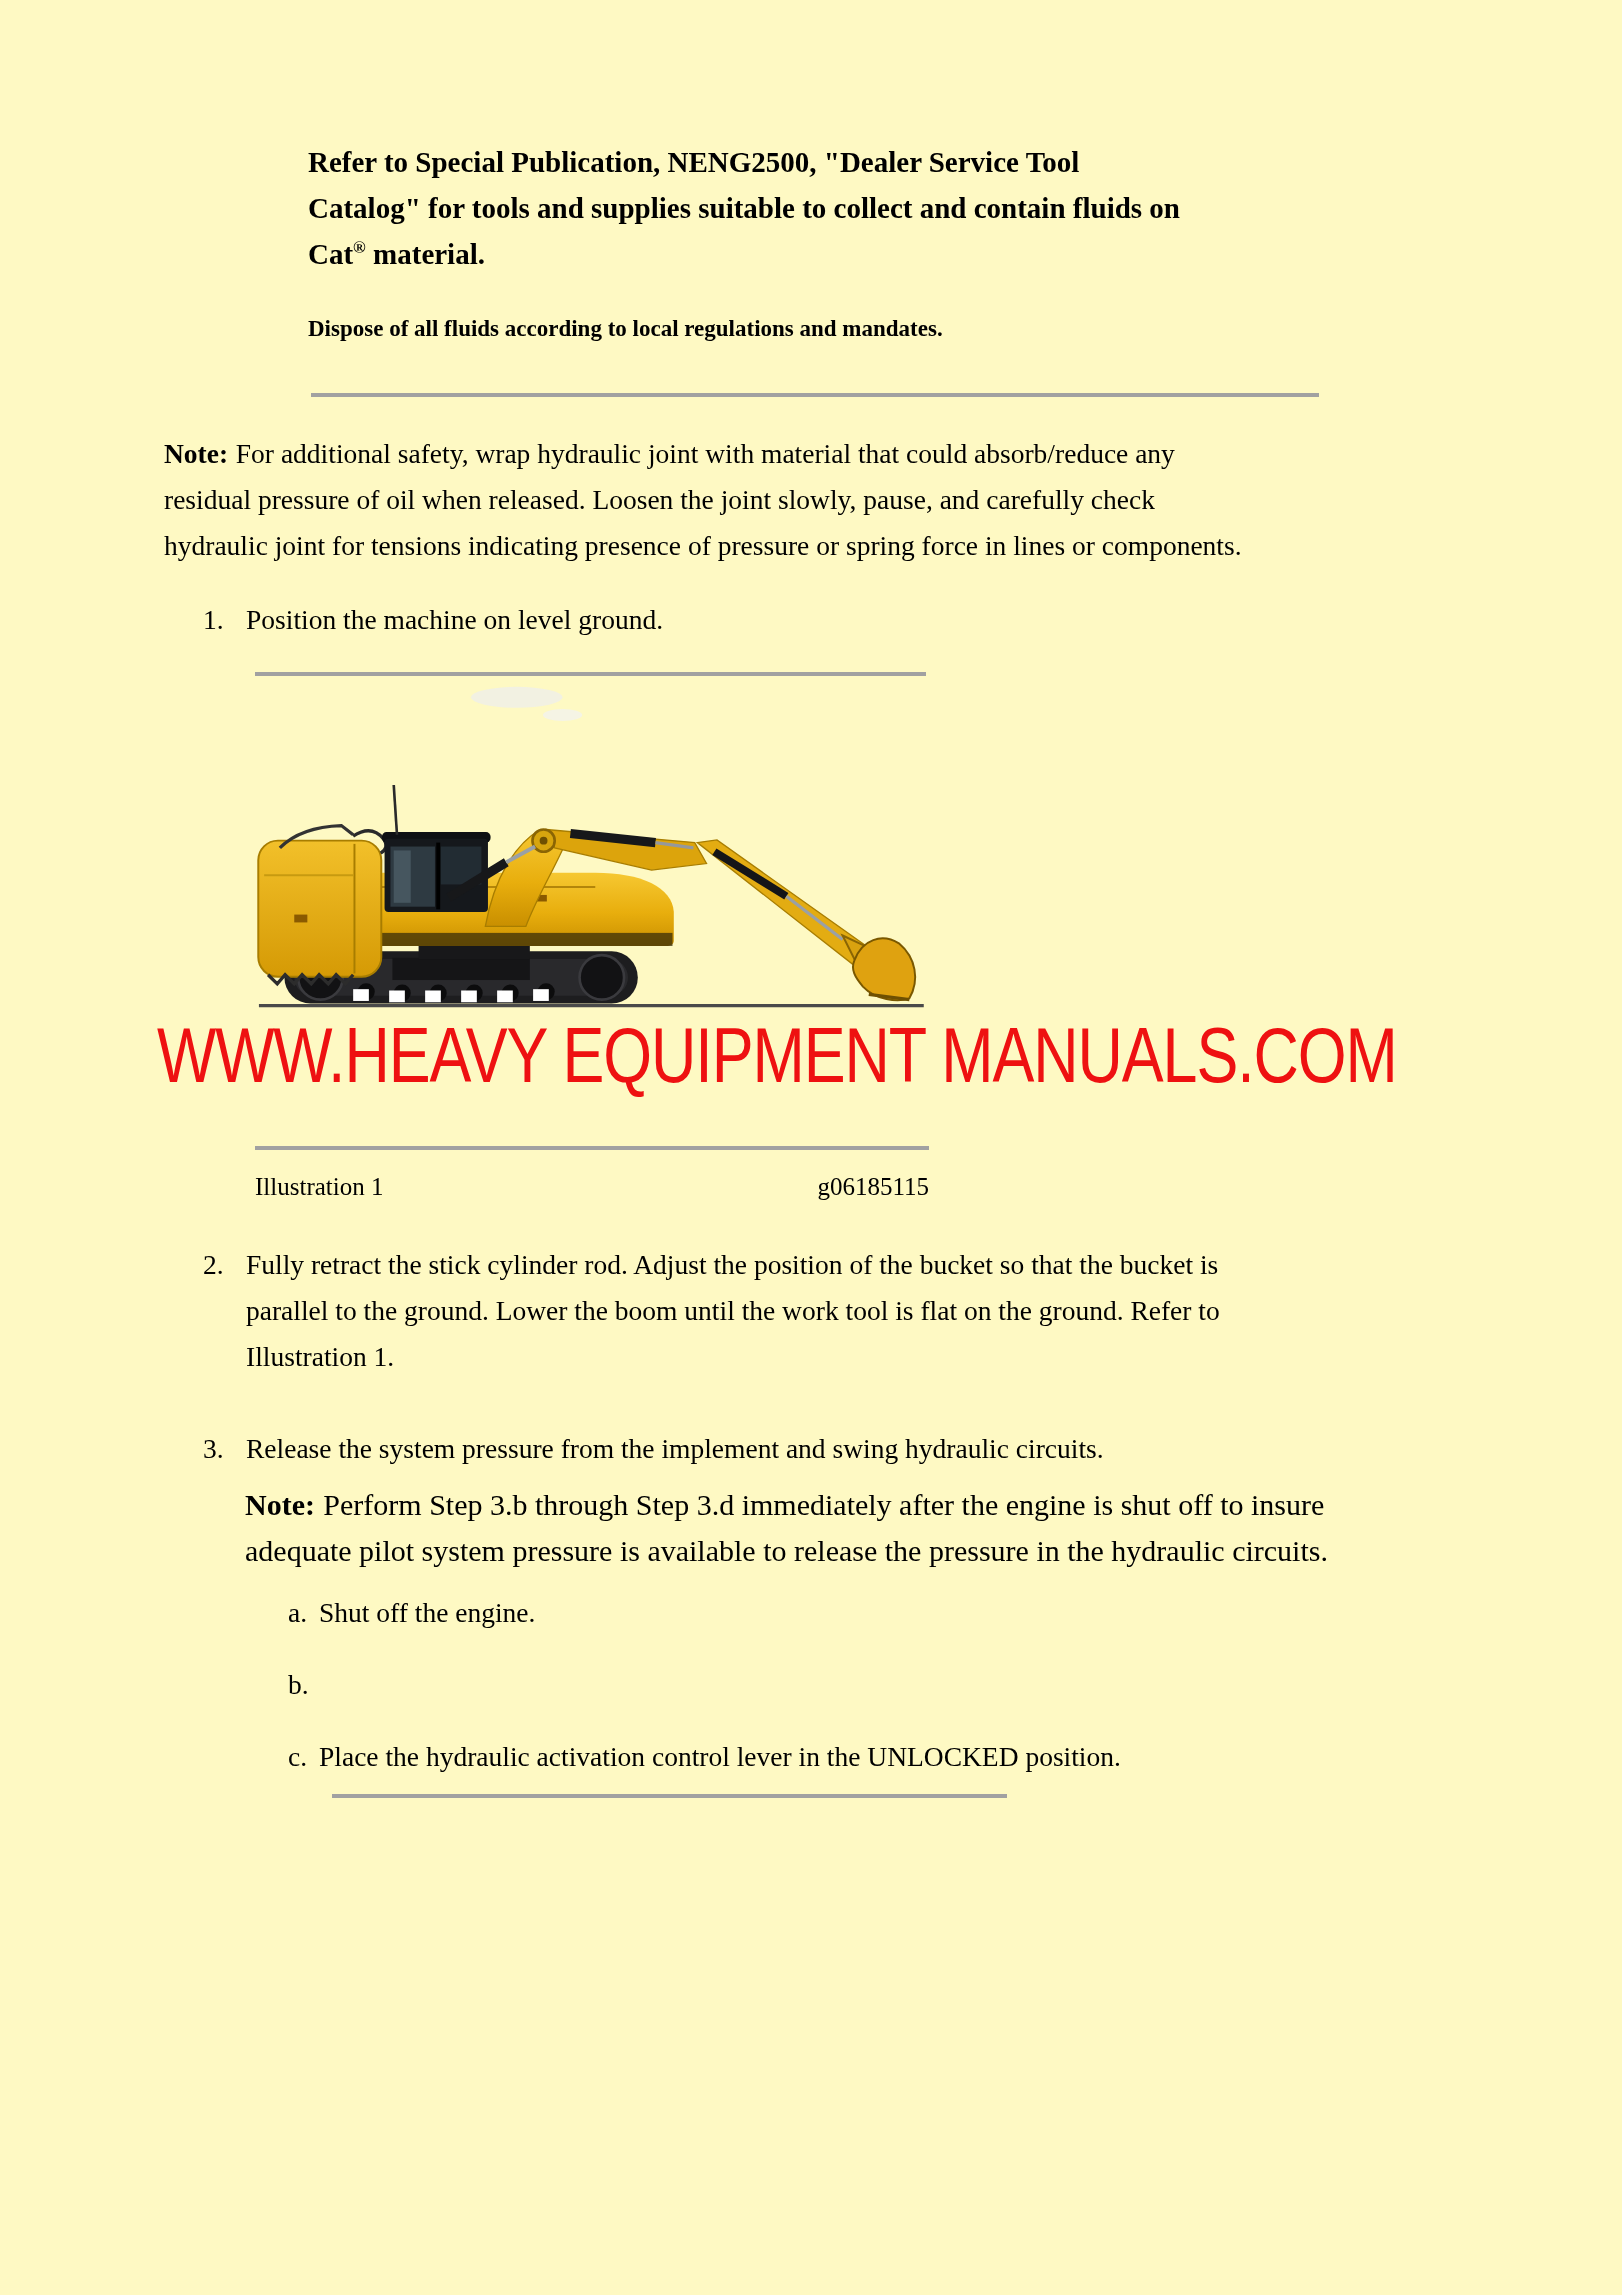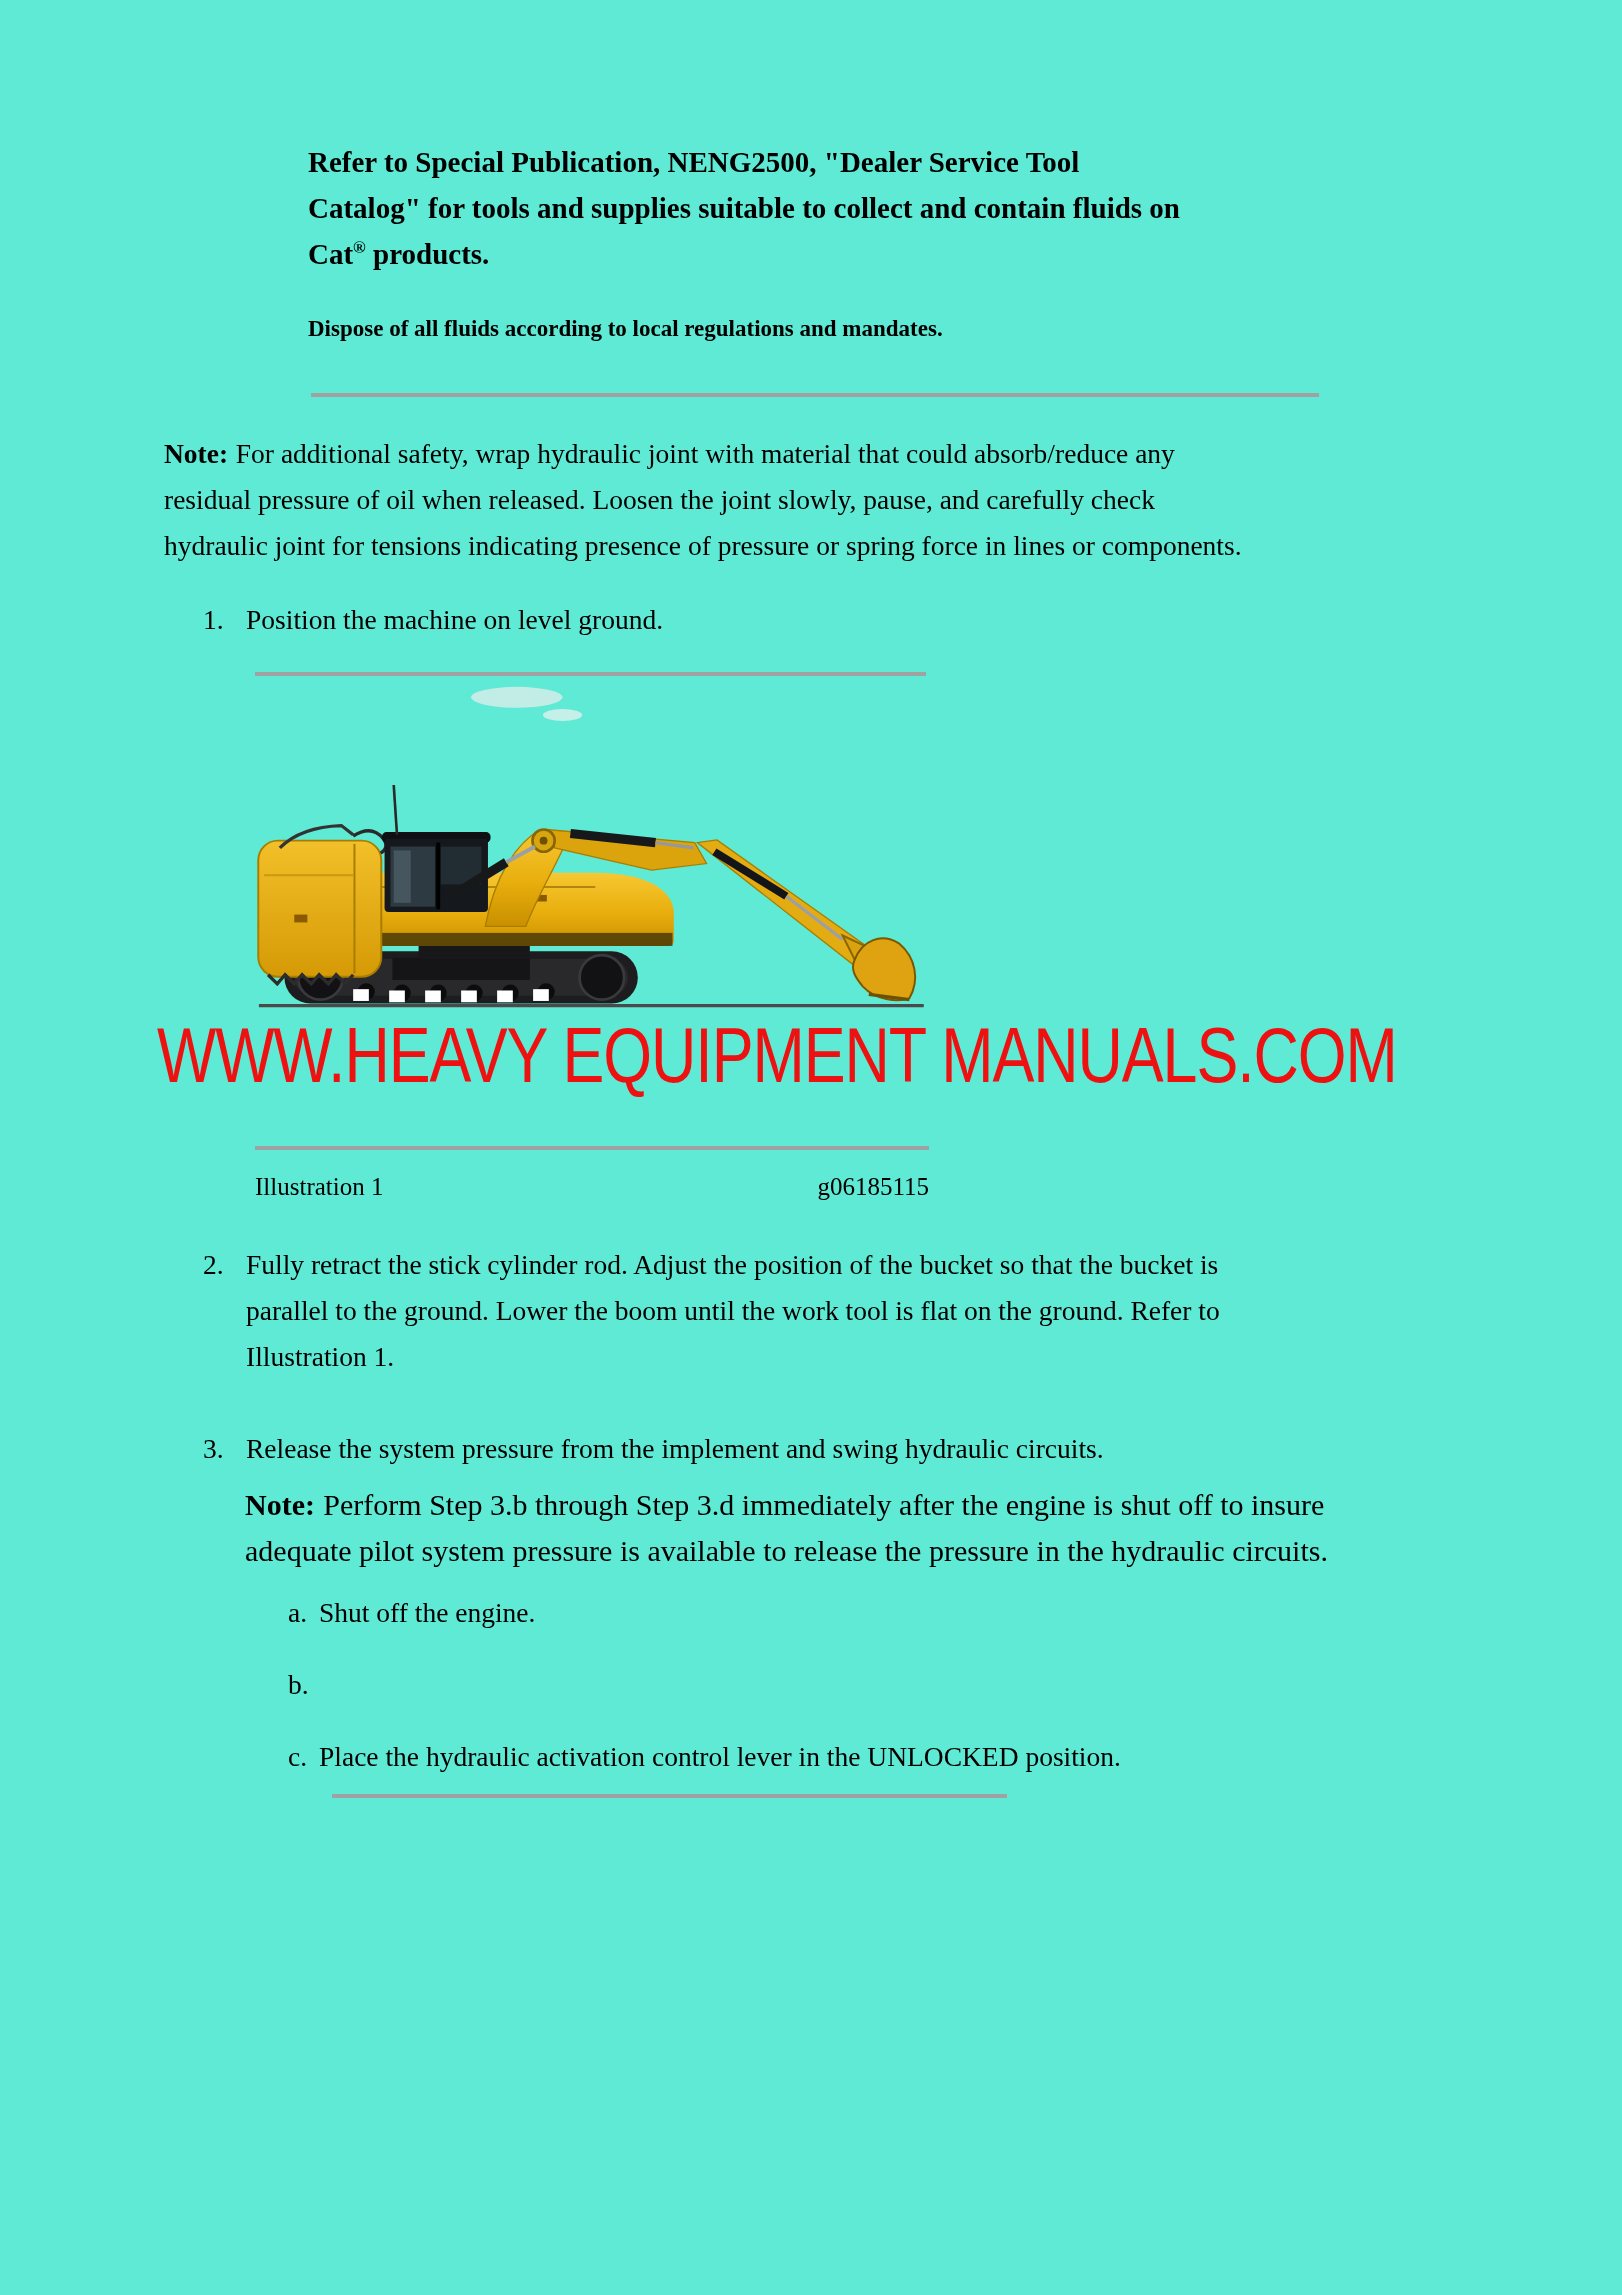--- a/index.html
+++ b/index.html
@@ -1,19 +1,19 @@
 <!DOCTYPE html>
 <html style="font-size:10.5px"><head>
 <meta charset="utf-8">
 <style>
   html,body{margin:0;padding:0;background:#e8e8e8;}
   .page{
     position:relative;
     width:1623px;height:2295px;
-    background:#5eead4;
+    background:#fef9c3;
     font-family:"Liberation Serif", serif;
     color:#000;
     overflow:hidden;
   }
   .hdr{
     margin:139px 0 0 308px;
     width:991px;
     font-weight:bold;
     font-size:29px;line-height:46px;
   }
@@ -84,21 +84,21 @@
     font-size:25px;line-height:39px;text-align:right;
   }
 </style>
 </head>
 <body>
 
 <div class="page">
 
   <p class="hdr"><span>Refer to Special Publication, NENG2500, "Dealer Service Tool</span><br>
     <span>Catalog" for tools and supplies suitable to collect and contain fluids on</span><br>
-    <span>Cat</span><sup>®</sup><span> products.</span></p>
+    <span>Cat</span><sup>®</sup><span> material.</span></p>
 
   <p class="hdr2">Dispose of all fluids according to local regulations and mandates.</p>
 
   <hr class="rule rule1">
 
 
   <p class="body-par note1"><span class="note-label">Note:</span><span class="lines">For additional safety, wrap hydraulic joint with material that could absorb/reduce any
 residual pressure of oil when released. Loosen the joint slowly, pause, and carefully check
 hydraulic joint for tensions indicating presence of pressure or spring force in lines or components.</span></p>
 

